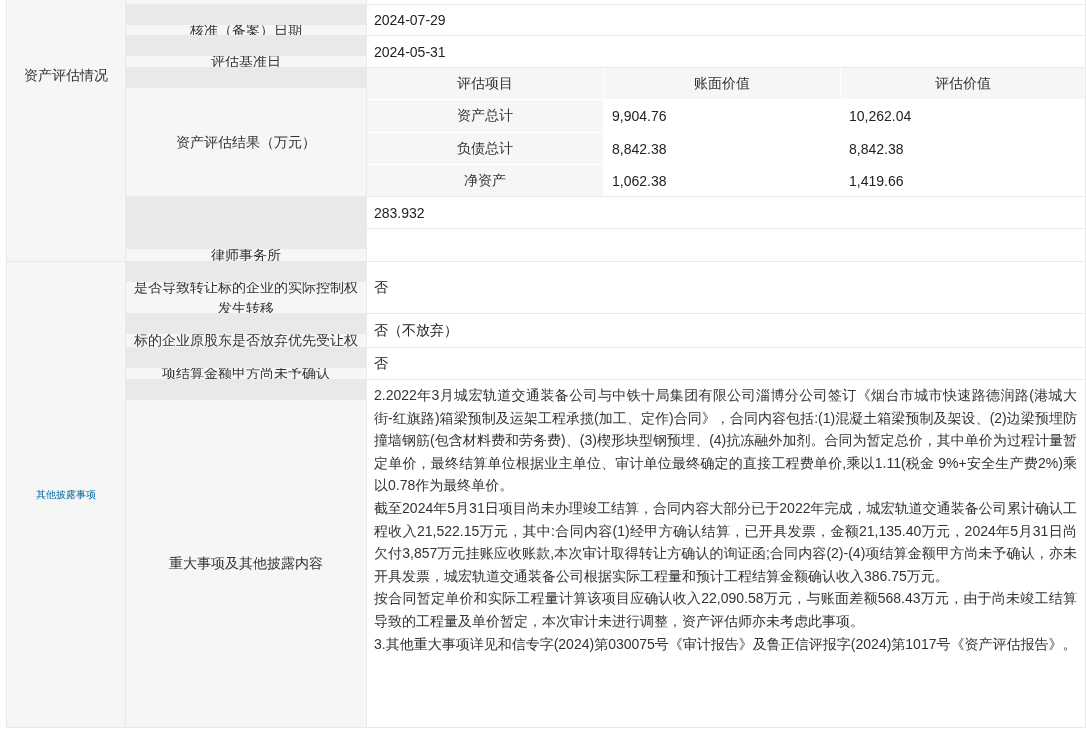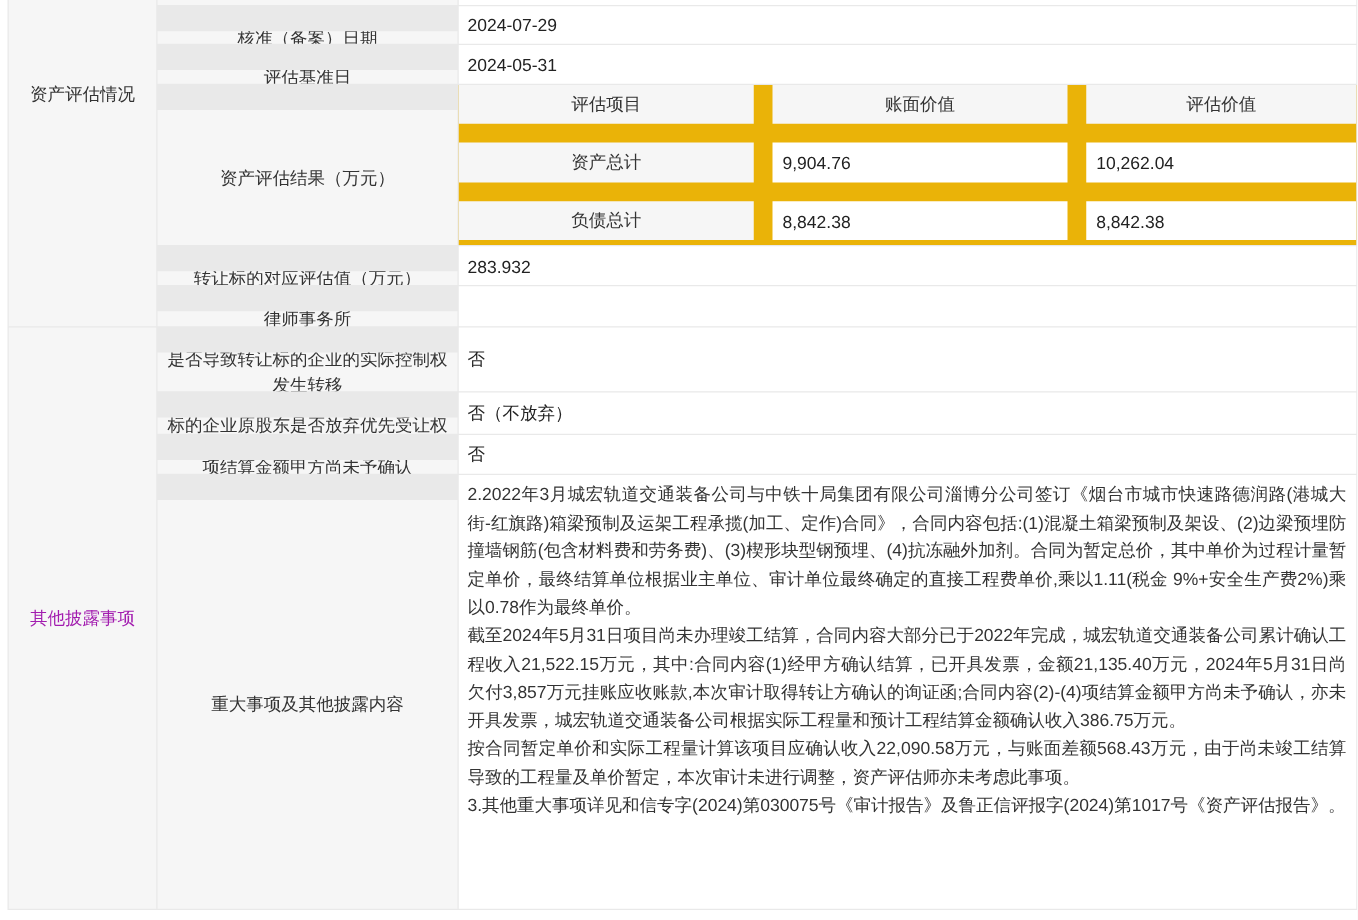--- a/index.html
+++ b/index.html
@@ -31,30 +31,30 @@
   .sliver-c2{grid-row:1;grid-column:2;background:#f6f6f6;}
   .sliver-c3{grid-row:1;grid-column:3;background:#fff;}
   .group1{
     grid-column:1;grid-row:1/7;background:#f6f6f6;
     display:flex;justify-content:center;align-items:flex-start;
     padding-top:65px;font-size:14px;color:#333;line-height:20px;
   }
   .group2{
     grid-column:1;grid-row:7/11;background:#f6f6f6;
     display:flex;justify-content:center;align-items:center;
-    font-size:14px;color:#a21caf;
+    font-size:10px;color:#0369a1;
   }
 
   
   .nested{
-    grid-column:3;grid-row:4;background:#eab308;
+    grid-column:3;grid-row:4;background:#ffffff;
     display:grid;
     grid-template-columns:236px 236px 1fr;
     grid-template-rows:31px 32px 31px 1fr;
-    gap:15px;padding:0;
+    gap:1px;padding:0;
   }
   .ncell{box-sizing:border-box;font-size:14px;overflow:hidden;}
   .nhead,.nitem{
     background:#f6f6f6;color:#333;display:flex;align-items:center;justify-content:center;text-align:center;
   }
   .nvalue{background:#fff;color:#222;display:flex;align-items:center;padding-left:8px;}
 
   
   .text-cell{
     grid-column:3;grid-row:10;background:#fff;color:#333;
@@ -93,21 +93,20 @@
 
       <div class="ncell nitem">负债总计</div>
       <div class="ncell nvalue">8,842.38</div>
       <div class="ncell nvalue">8,842.38</div>
 
       <div class="ncell nitem">净资产</div>
       <div class="ncell nvalue">1,062.38</div>
       <div class="ncell nvalue">1,419.66</div>
     </div>
 
-    <div class="cell label c2 gr5">转让标的对应评估值（万元）</div>
     <div class="cell value c3 gr5">283.932</div>
 
     <div class="cell label c2 gr6">律师事务所</div>
     <div class="cell value c3 gr6"></div>
 
     <div class="cell label c2 gr7">是否导致转让标的企业的实际控制权发生转移</div>
     <div class="cell value c3 gr7">否</div>
 
     <div class="cell value c3 gr8">否（不放弃）</div>
     <div class="cell label c2 gr8">标的企业原股东是否放弃优先受让权</div>

